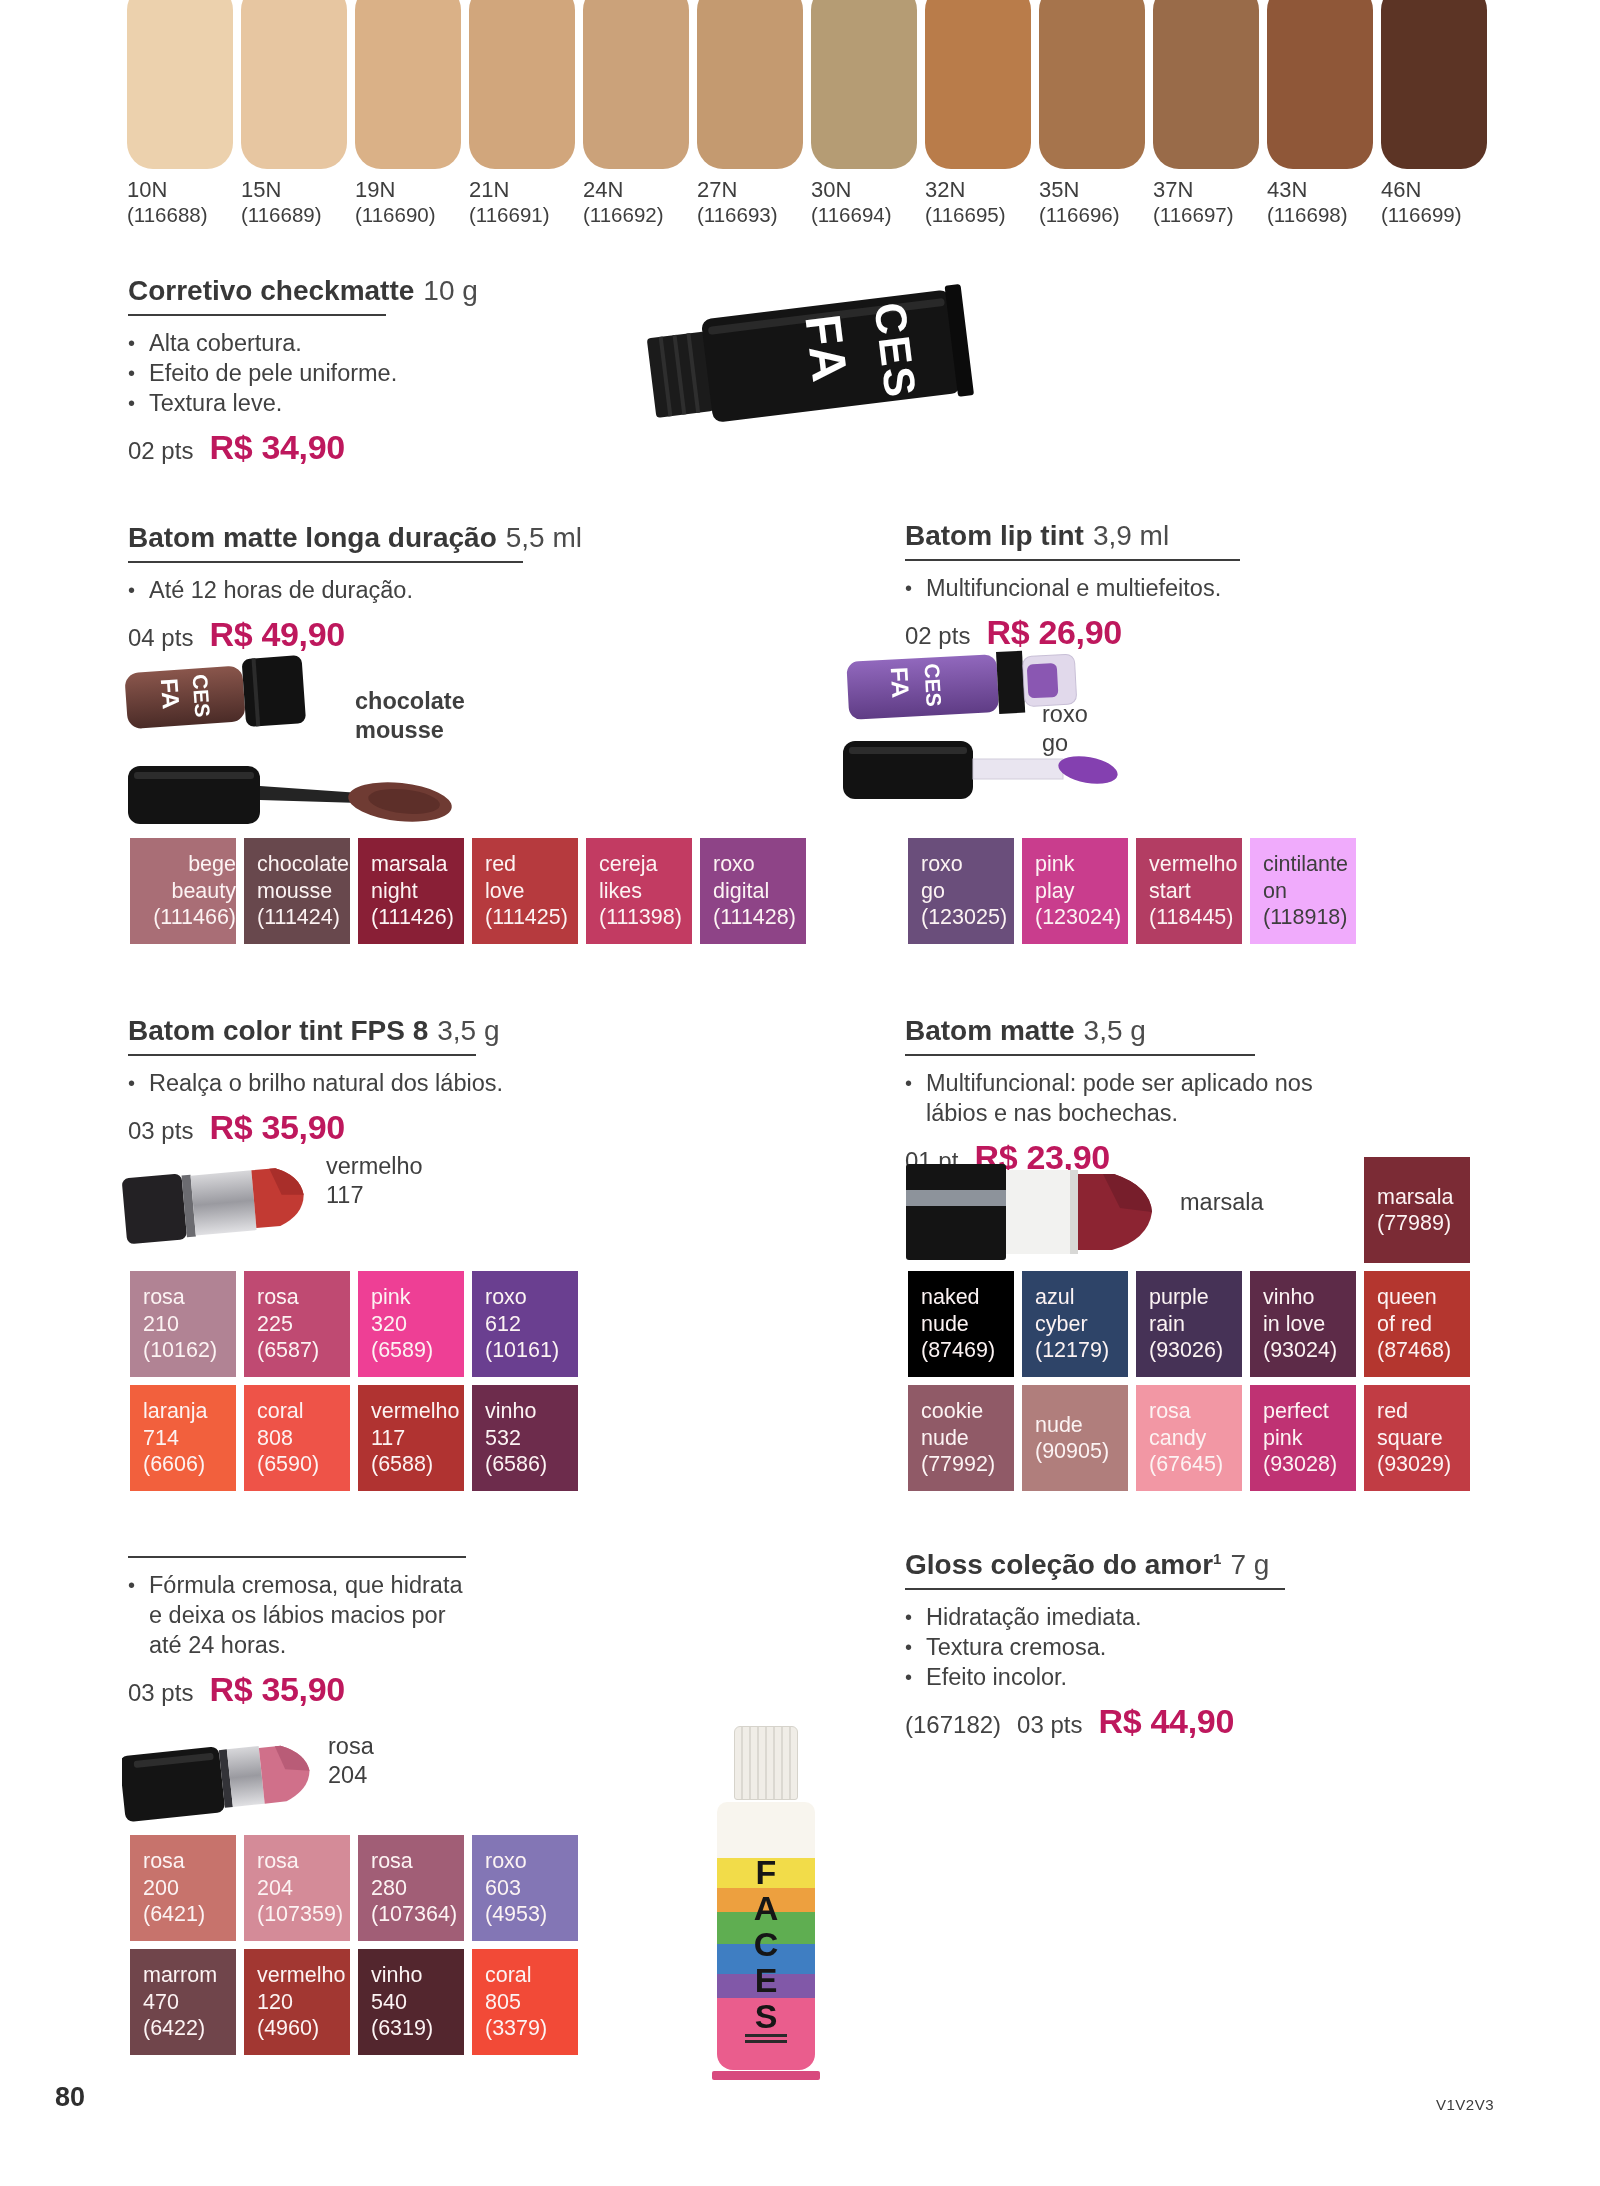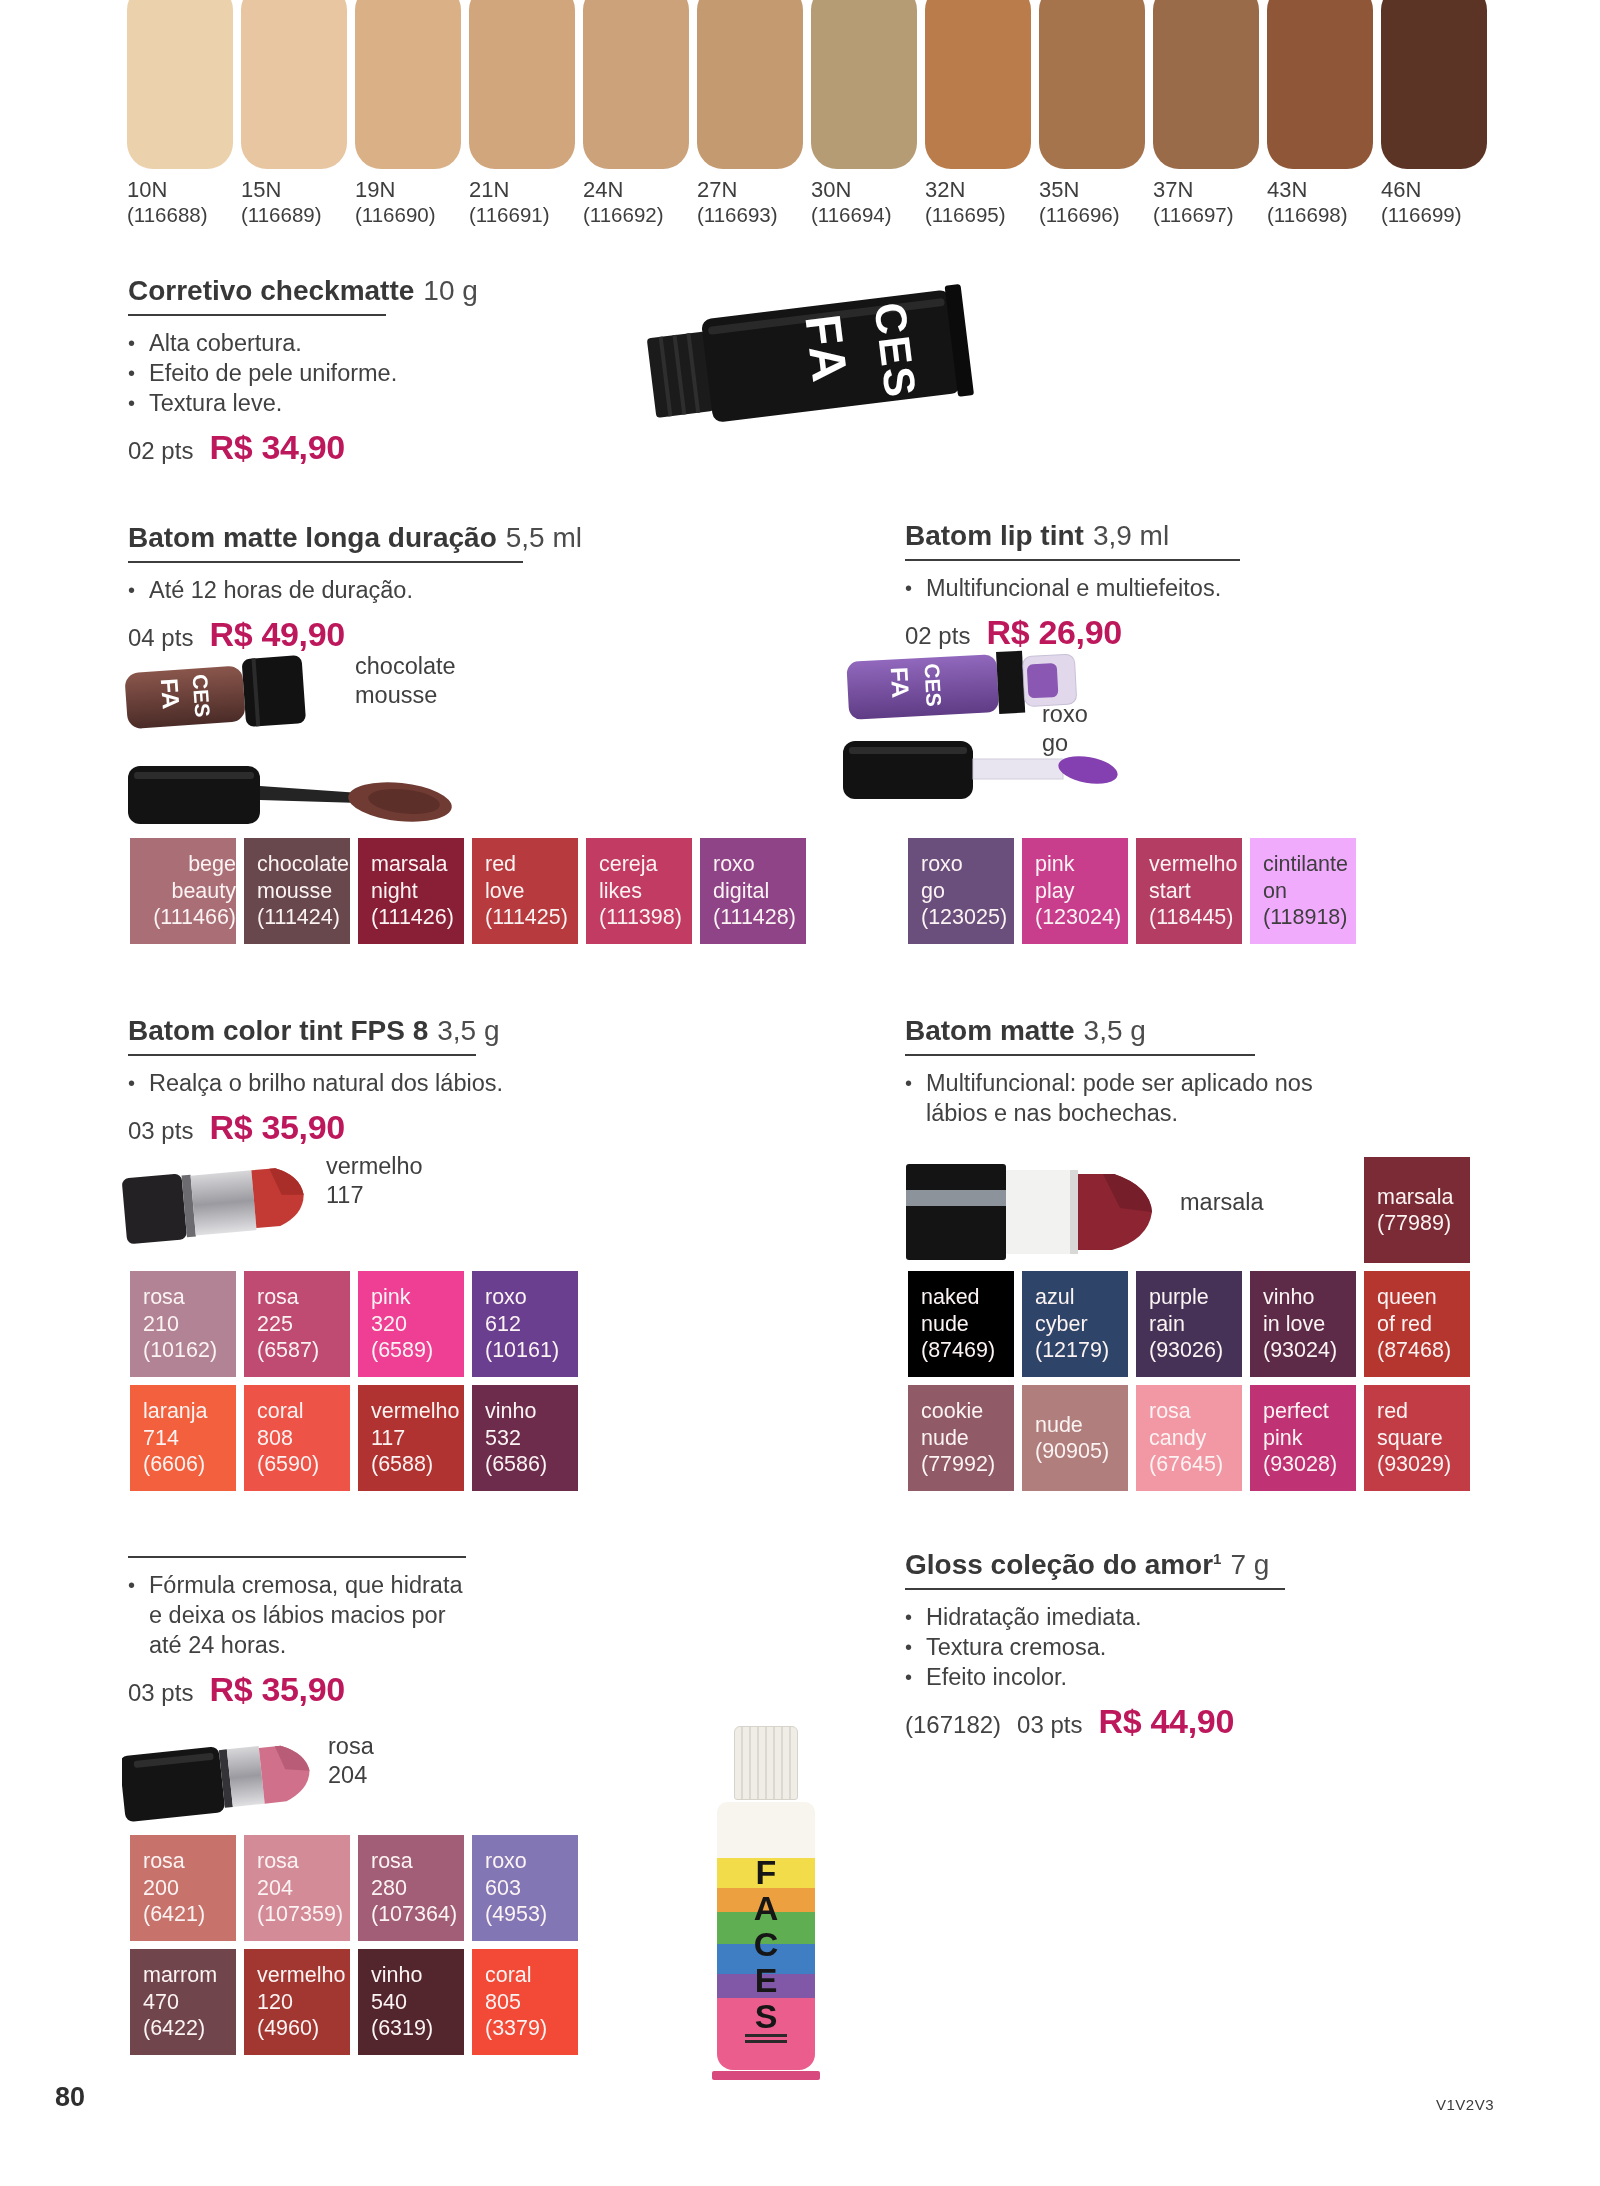--- a/index.html
+++ b/index.html
@@ -193,21 +193,21 @@
       <rect x="132" y="20" width="4" height="68" fill="#2b2b2b"></rect>
     </g>
     <rect x="6" y="126" width="132" height="58" rx="12" fill="#131313"></rect>
     <rect x="12" y="132" width="120" height="7" rx="3" fill="#2c2c2c"></rect>
     <polygon points="138,146 238,153 238,163 138,160" fill="#242424"></polygon>
     <g transform="rotate(6 278 162)">
       <ellipse cx="278" cy="162" rx="52" ry="19" fill="#6f3b33"></ellipse>
       <ellipse cx="282" cy="161" rx="36" ry="12" fill="#5d2f29"></ellipse>
     </g>
   </svg>
-  <div class="plabel" style="left:355px;top:652px;width:125px;">chocolate mousse</div>
+  <div class="plabel" style="left:355px;top:687px;width:125px;font-weight:bold;">chocolate mousse</div>
 
   <section class="psec" style="left:905px;top:521px;width:560px;">
     <h2 class="ptitle"><span class="t">Batom lip tint</span><span class="sz">3,9 ml</span></h2>
     <div class="rule" style="width:335px;"></div>
     <div class="bullets">
         <div class="bullet">
           <span class="dot">•</span>
           <span class="btxt">Multifuncional e multiefeitos.</span>
         </div>
       </div>
@@ -331,20 +331,24 @@
 
   <section class="psec" style="left:905px;top:1016px;width:560px;">
     <h2 class="ptitle"><span class="t">Batom matte</span><span class="sz">3,5 g</span></h2>
     <div class="rule" style="width:350px;"></div>
     <div class="bullets wrap390">
         <div class="bullet">
           <span class="dot">•</span>
           <span class="btxt">Multifuncional: pode ser aplicado nos lábios e nas bochechas.</span>
         </div>
       </div>
+    <div class="pricerow">
+      <span class="pts">01 pt</span>
+      <span class="price">R$ 23,90</span>
+    </div>
   </section>
 
   <svg class="psvg" style="left:898px;top:1156px;" width="280" height="112" viewBox="0 0 280 112">
     <rect x="8" y="8" width="100" height="96" rx="3" fill="#141414"></rect>
     <rect x="8" y="34" width="100" height="16" fill="#8d939b"></rect>
     <rect x="108" y="14" width="72" height="84" fill="#f2f2f0"></rect>
     <rect x="172" y="14" width="8" height="84" fill="#d8d8d6"></rect>
     <path d="M180 18 L216 18 Q252 30 254 56 Q250 84 214 94 L180 94 Z" fill="#8c2432"></path>
     <path d="M205 18 L216 18 Q252 30 254 56 L222 52 Z" fill="#771e2b"></path>
   </svg>

